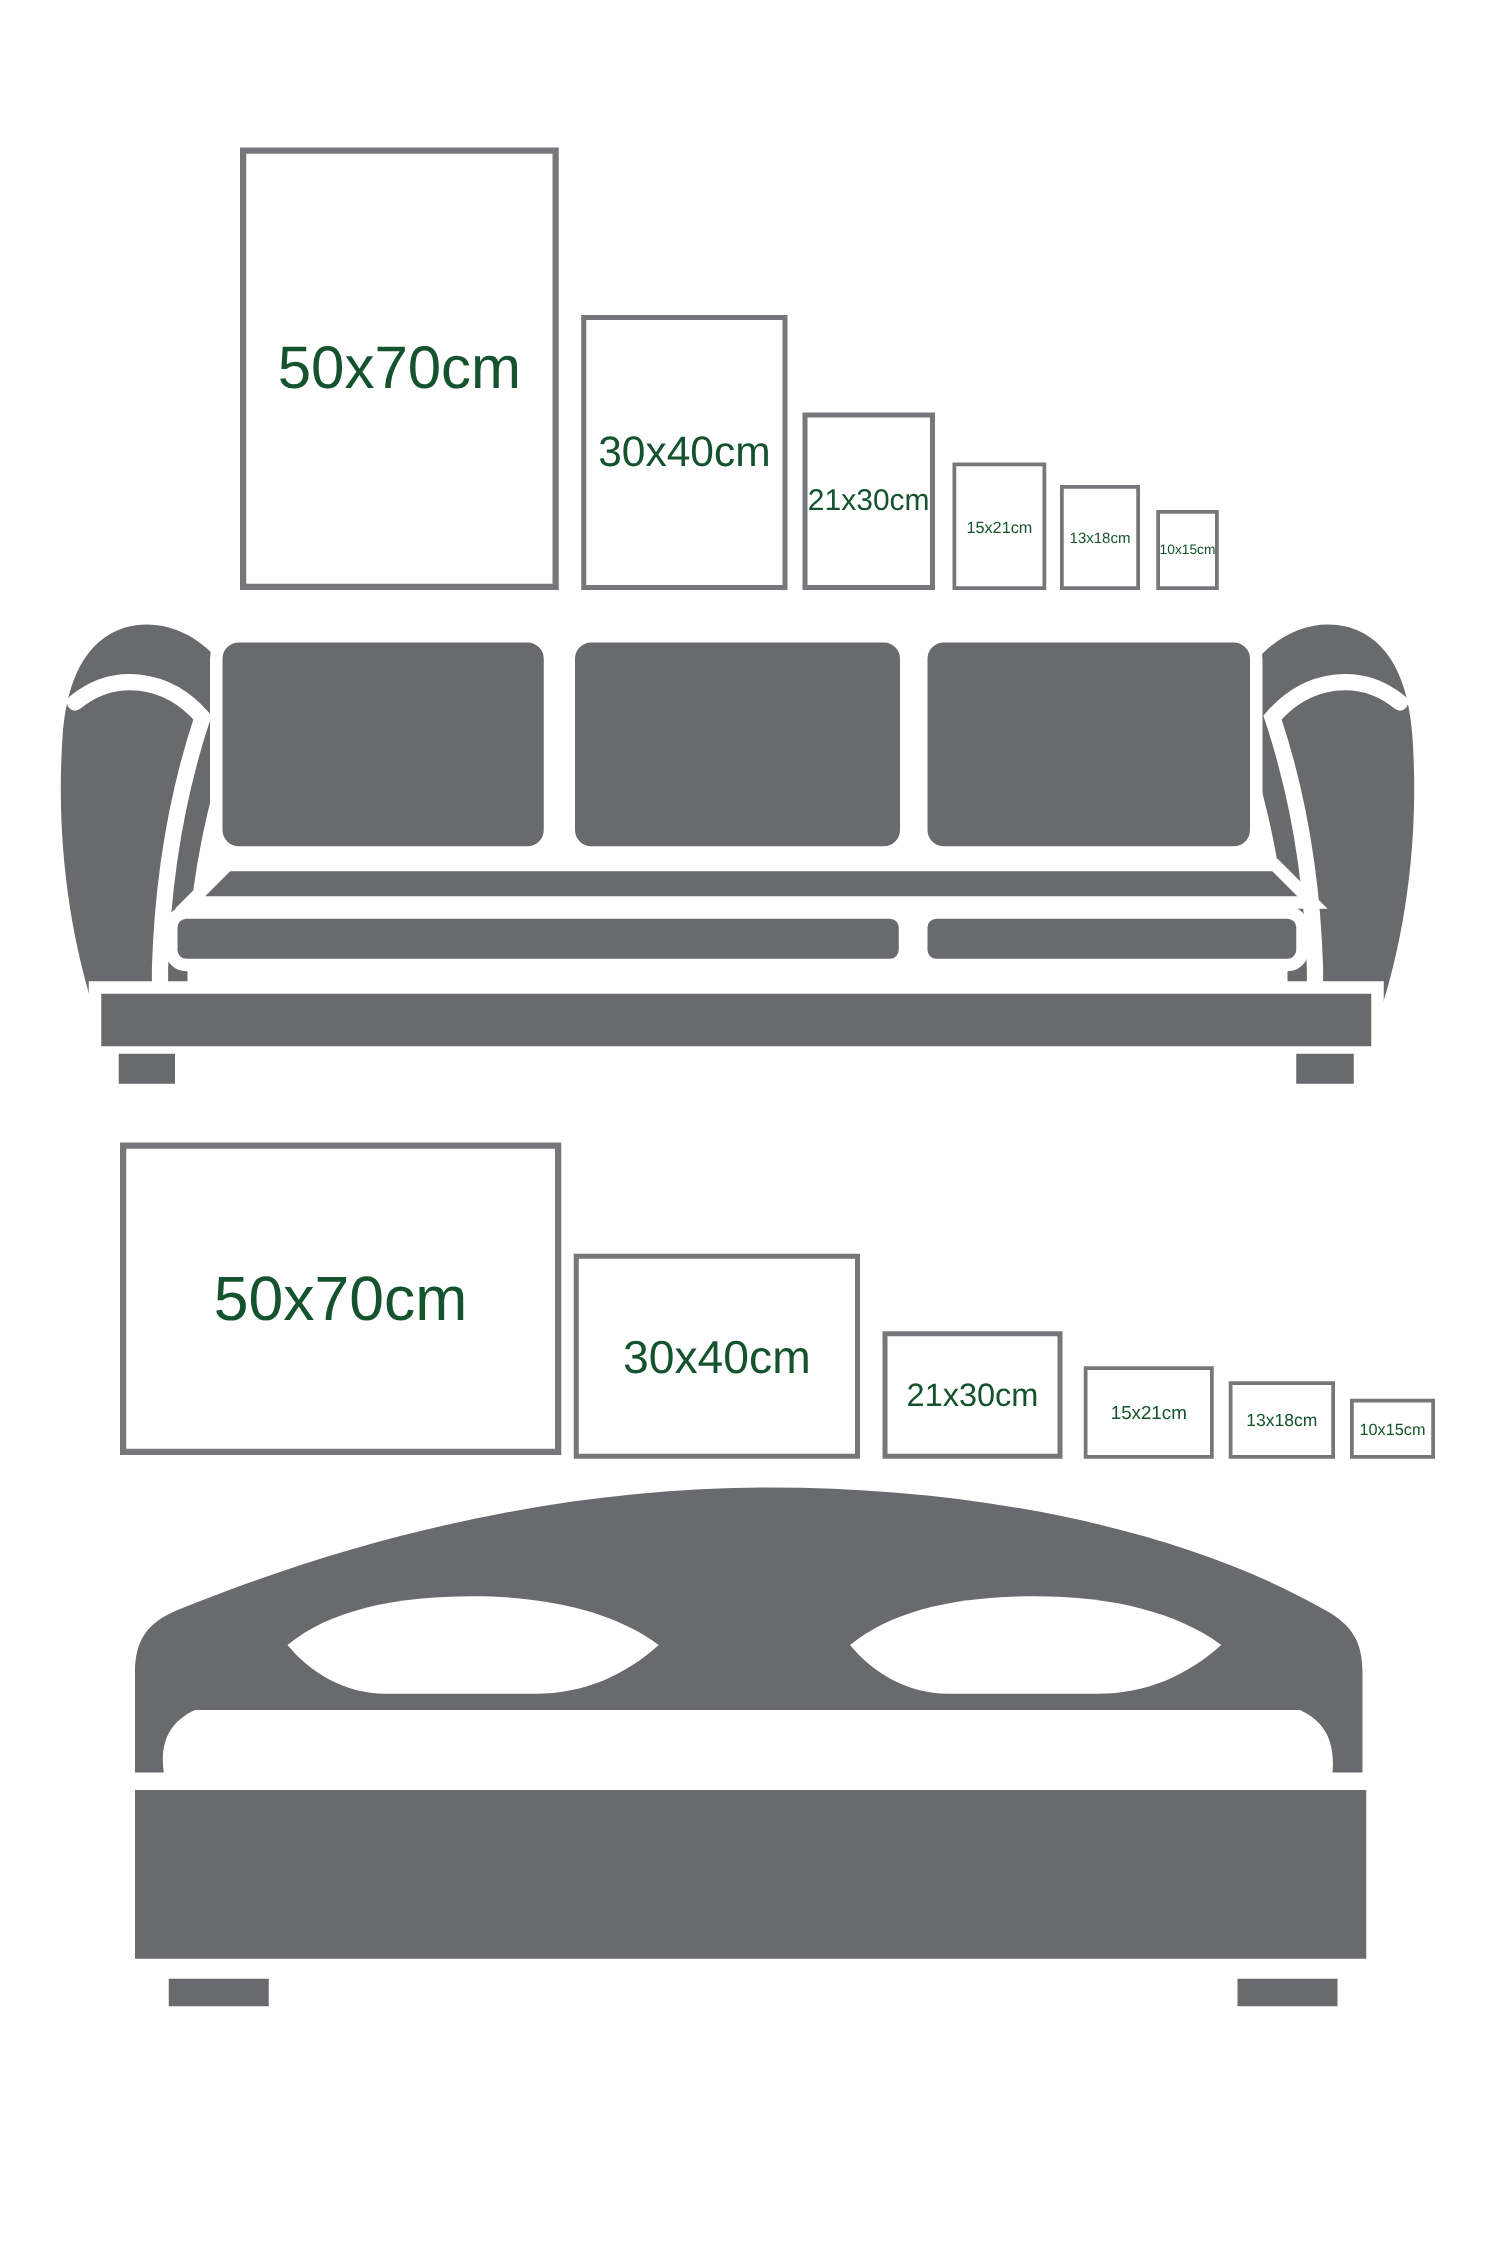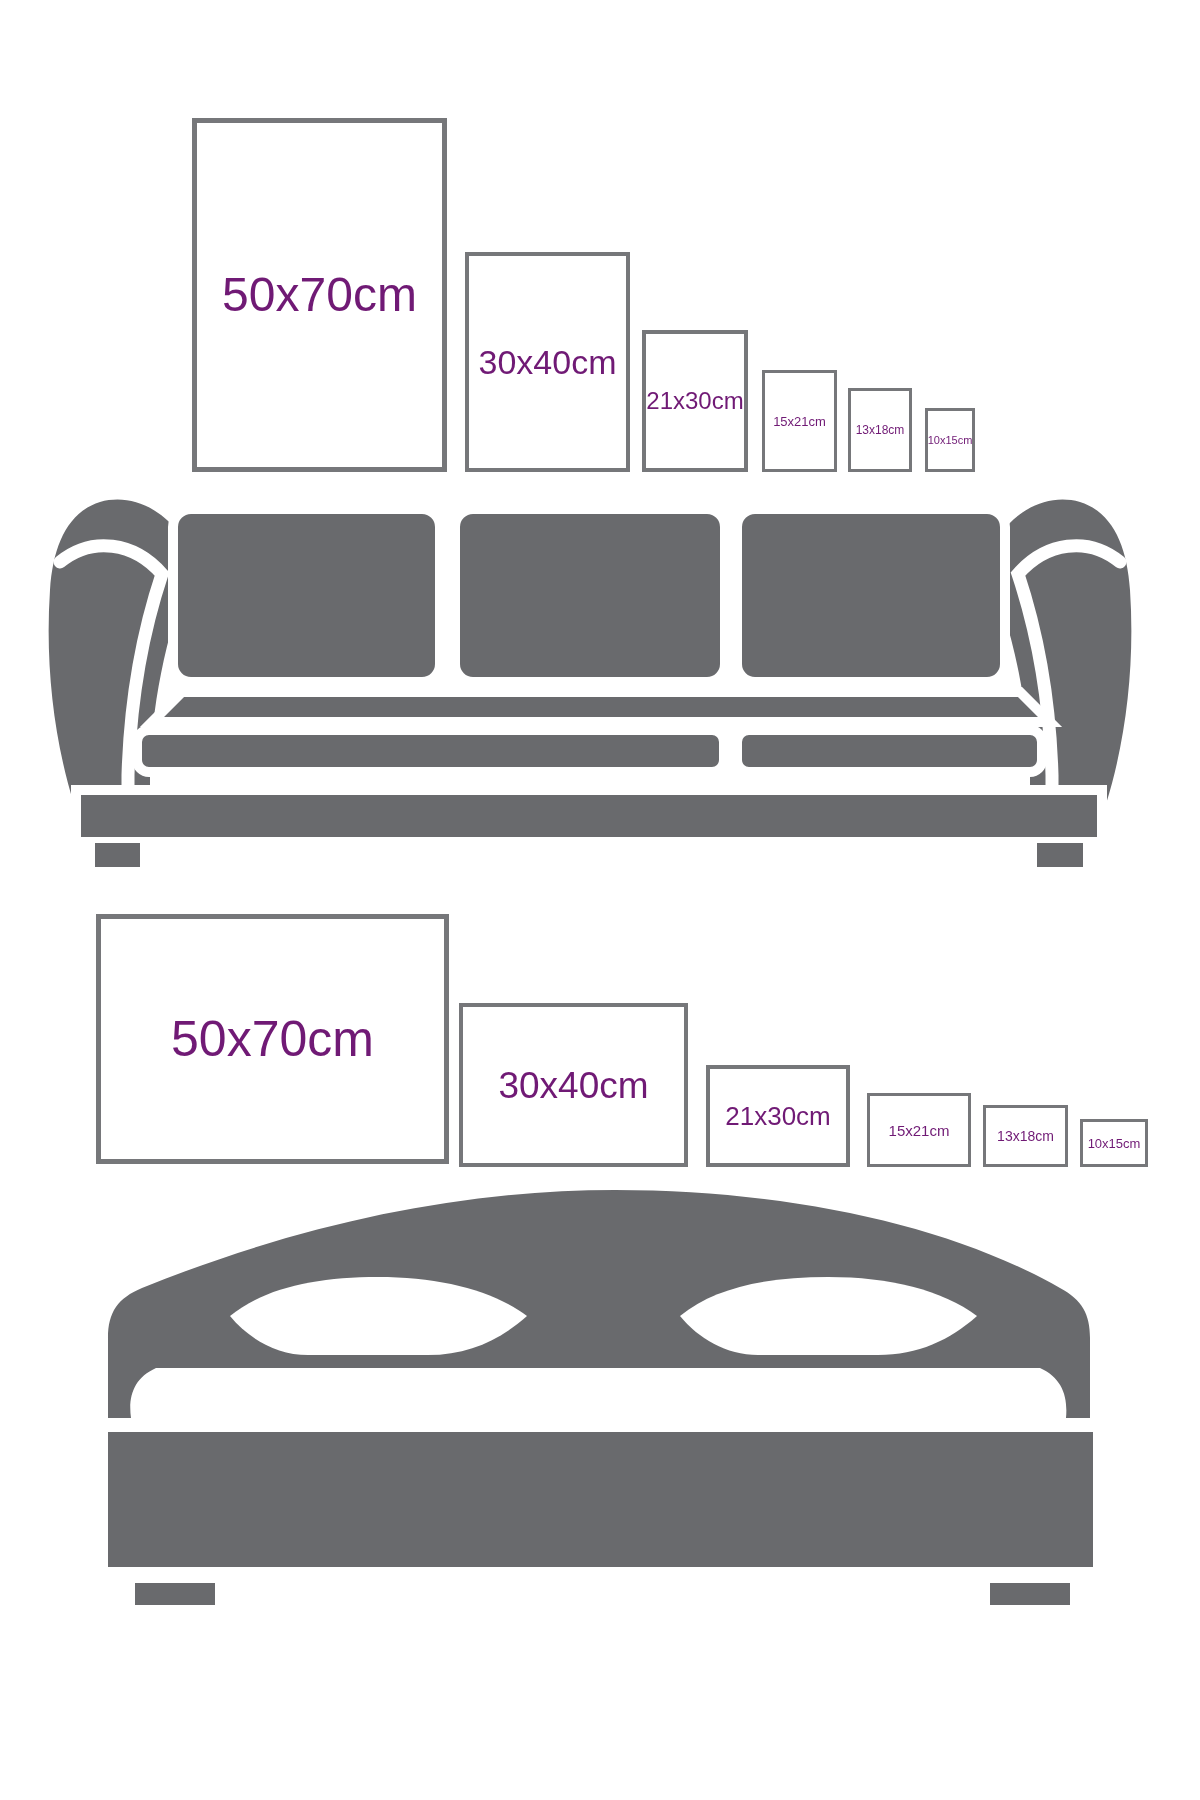--- a/index.html
+++ b/index.html
@@ -4,21 +4,21 @@
 <style>
   html,body{margin:0;padding:0;background:#ffffff;}
   .canvas{
     position:relative;width:1200px;height:1800px;background:#ffffff;
     overflow:hidden;font-family:"Liberation Sans", sans-serif;color:#1d1d1b;
   }
   .frame{
     position:absolute;box-sizing:border-box;background:#ffffff;
     border:3px solid #76777a;display:flex;align-items:center;justify-content:center;
   }
-  .frame .lbl{white-space:nowrap;color:#701a75;line-height:1;}
+  .frame .lbl{white-space:nowrap;color:#14532d;line-height:1;}
   
   .p1{left:192px;top:118px;width:255px;height:354px;border-width:5px;}
   .p1 .lbl{font-size:48px;}
   .p2{left:465px;top:252px;width:165px;height:220px;border-width:4px;}
   .p2 .lbl{font-size:34px;}
   .p3{left:642px;top:330px;width:106px;height:142px;border-width:4px;}
   .p3 .lbl{font-size:24px;}
   .p4{left:762px;top:370px;width:75px;height:102px;}
   .p4 .lbl{font-size:13px;}
   .p5{left:848px;top:388px;width:64px;height:84px;}

